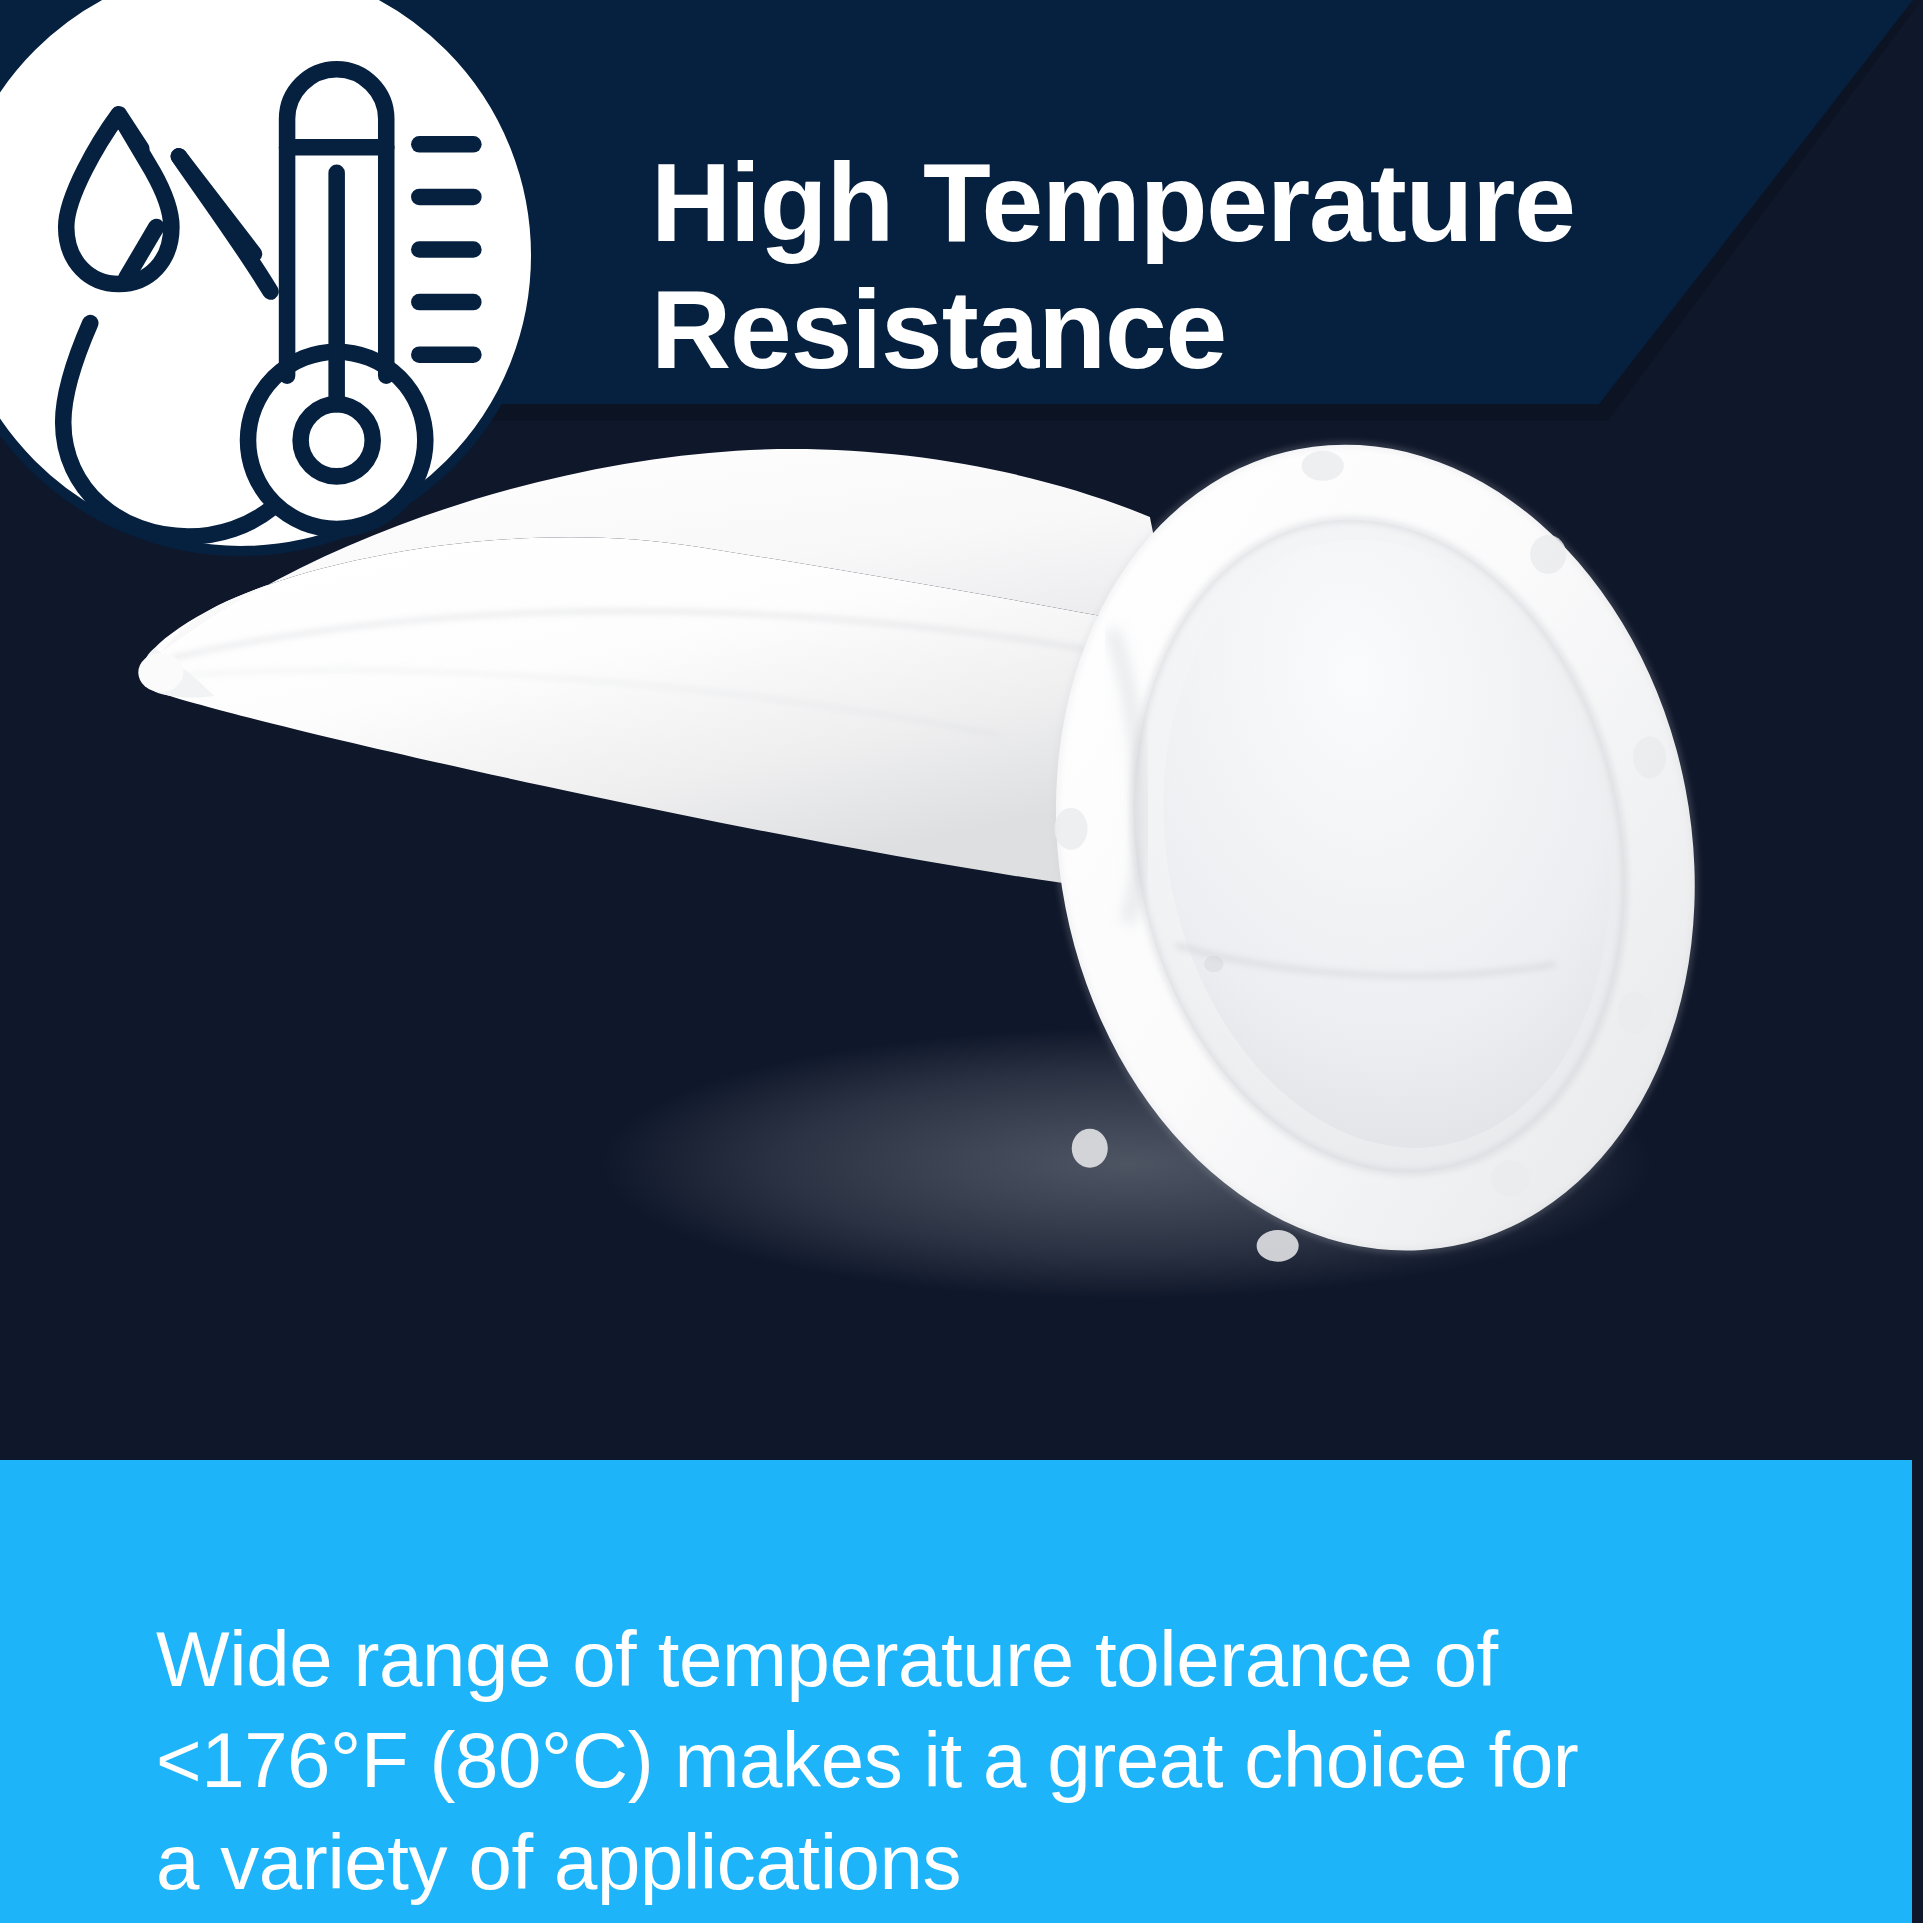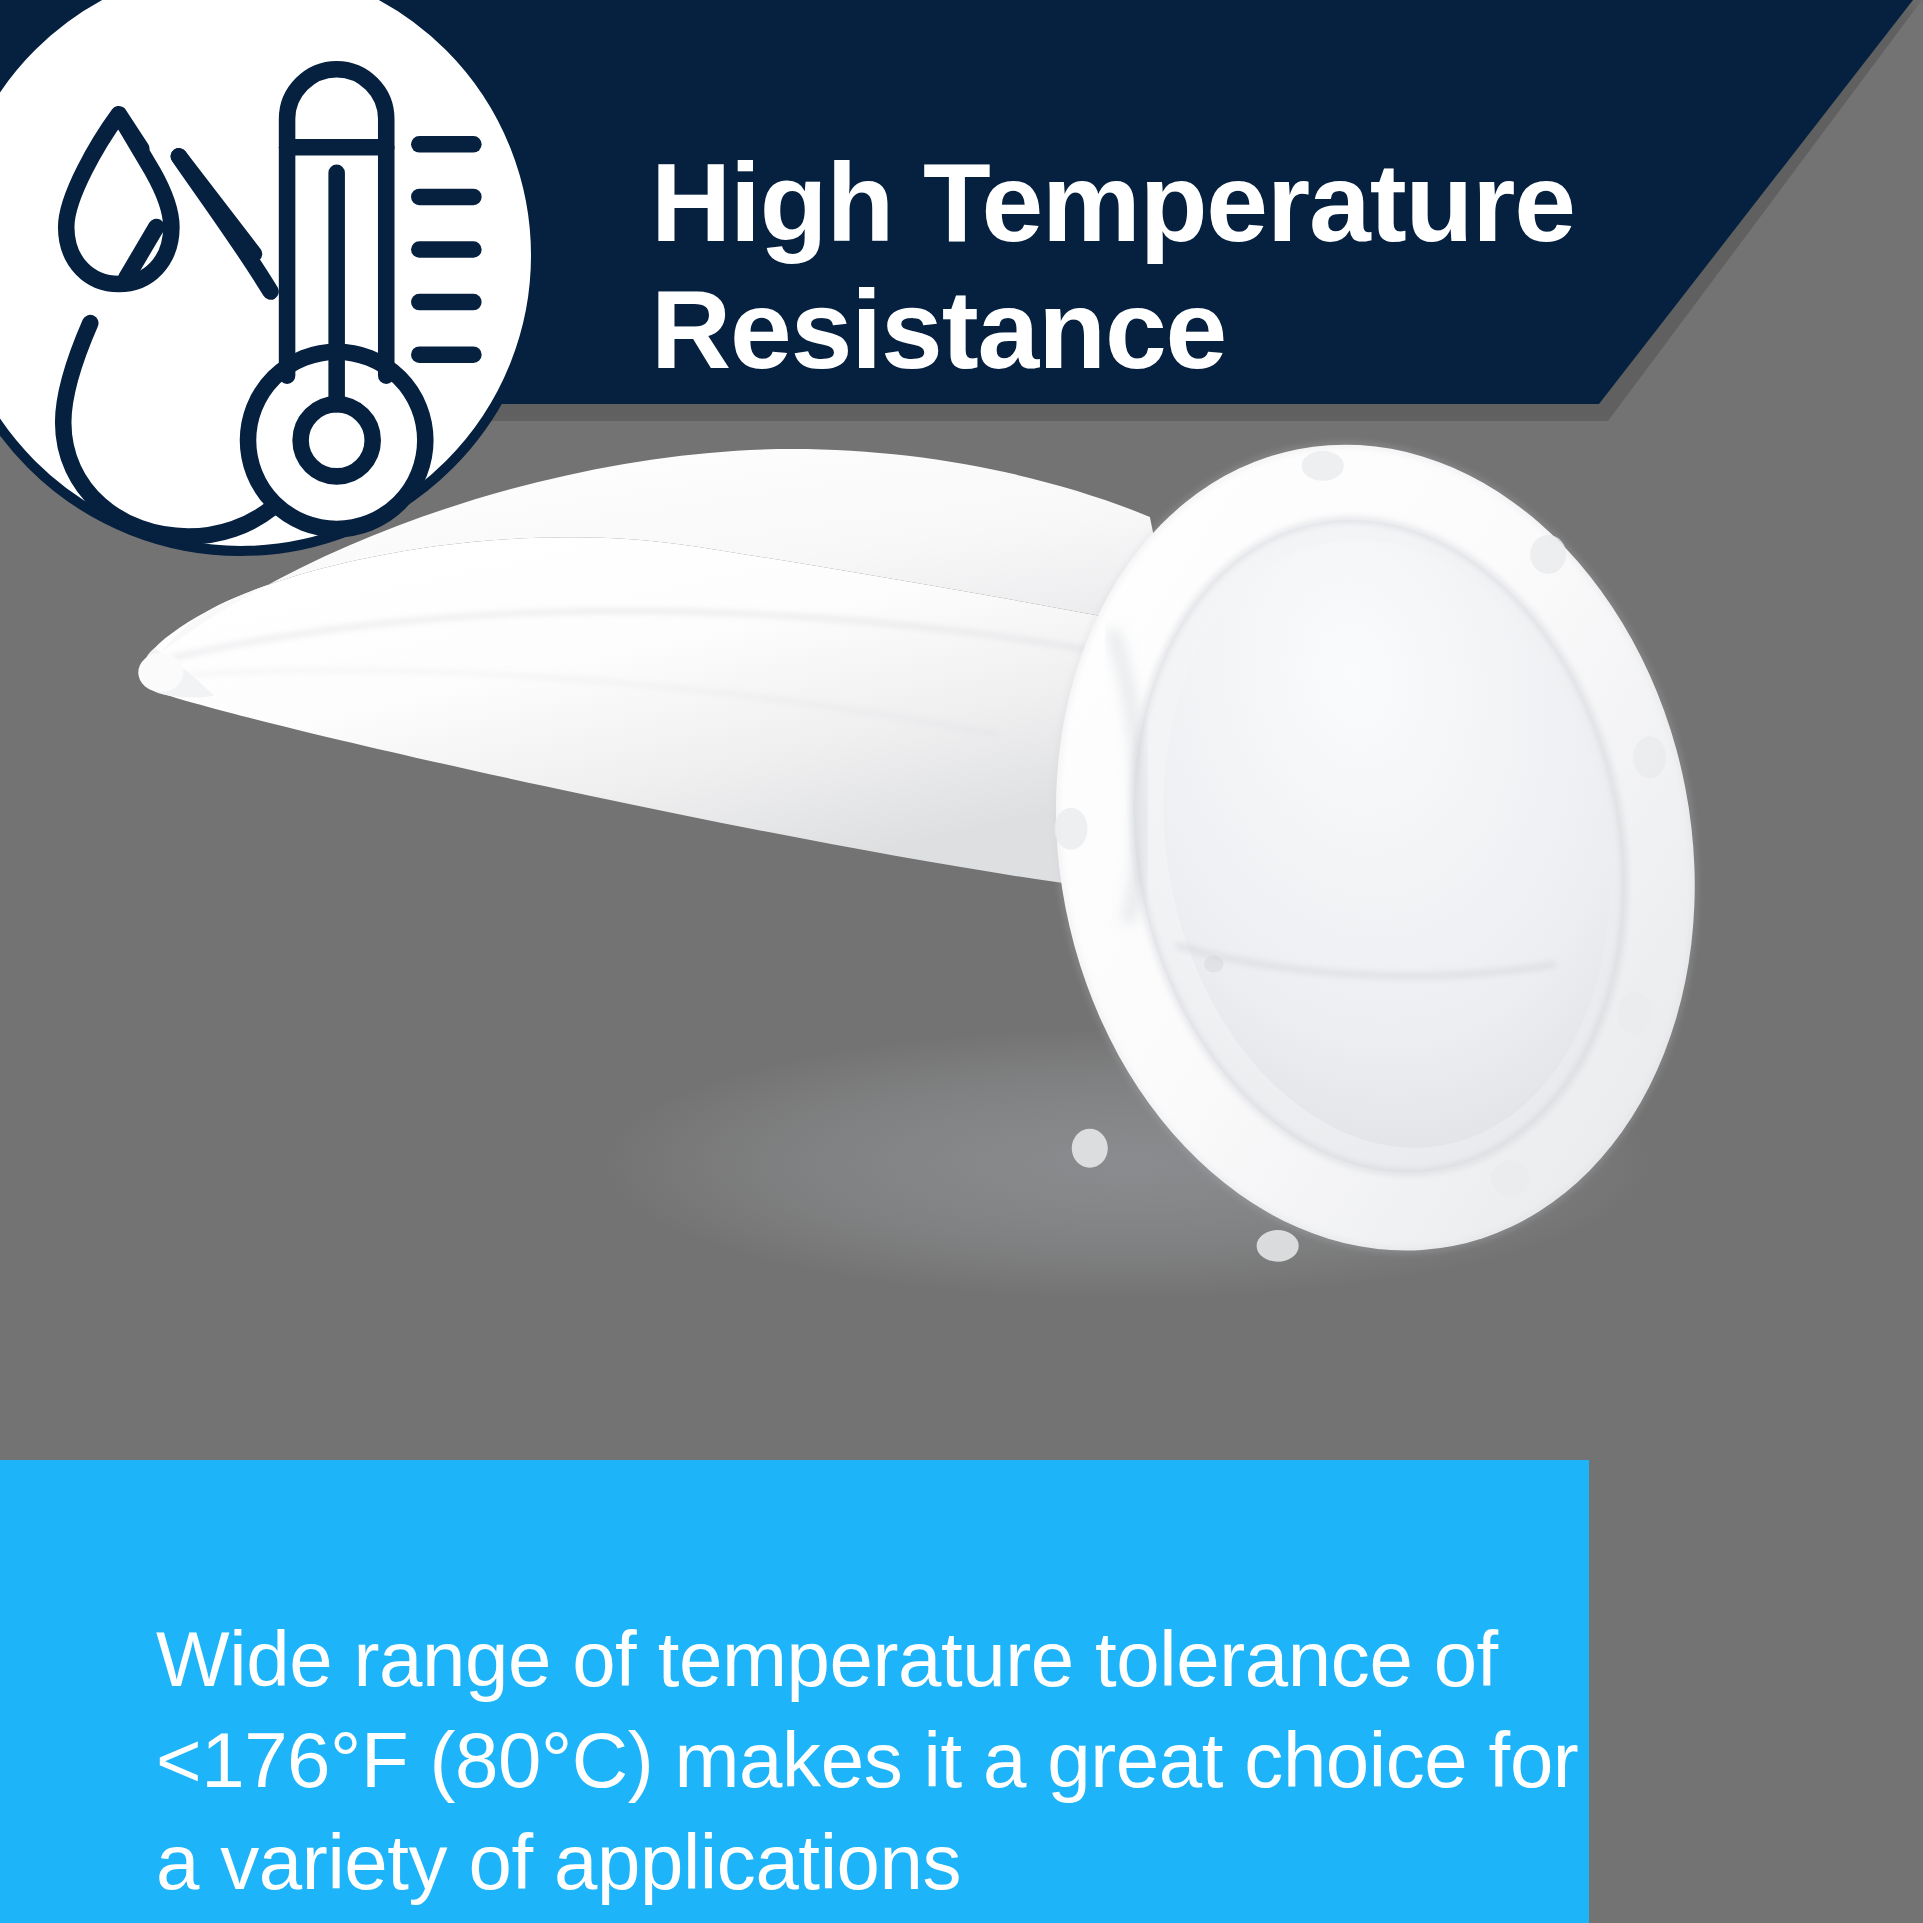--- a/index.html
+++ b/index.html
@@ -3,21 +3,21 @@
 <meta charset="utf-8">
 <style>
   html,body{margin:0;padding:0;}
   body{
     width:1924px;height:1924px;
     background:#f4f4f4;
     font-family:"Liberation Sans", sans-serif;
     overflow:hidden;
     position:relative;
   }
-  .stage{position:absolute;inset:0;background:#737373;overflow:hidden;}
+  .stage{position:absolute;inset:0;background:#0f172a;overflow:hidden;}
 
   
   .banner{
     position:absolute;left:0;top:0;width:1924px;height:404px;
     background:#06203f;
     -webkit-clip-path:polygon(0 0, 1913px 0, 1599px 404px, 0 404px);
     clip-path:polygon(0 0, 1913px 0, 1599px 404px, 0 404px);
     z-index:3;
   }
   .banner-shadow{
@@ -60,21 +60,21 @@
   .product{
     position:absolute;
     left:0;top:404px;width:1924px;height:1057px;
     z-index:1;
     overflow:hidden;
   }
   .product-svg{position:absolute;left:0;top:0;width:1924px;height:1057px;}
 
   
   .footer{
-    position:absolute;left:0;top:1460px;width:1589px;height:464px;
+    position:absolute;left:0;top:1460px;width:1912px;height:464px;
     background:#1db4f9;
     z-index:4;
   }
   .footer-text{
     position:absolute;
     left:156px;top:71px;width:1638px;
     color:#ffffff;
     font-size:78px;
     line-height:1.30;
     font-weight:400;

